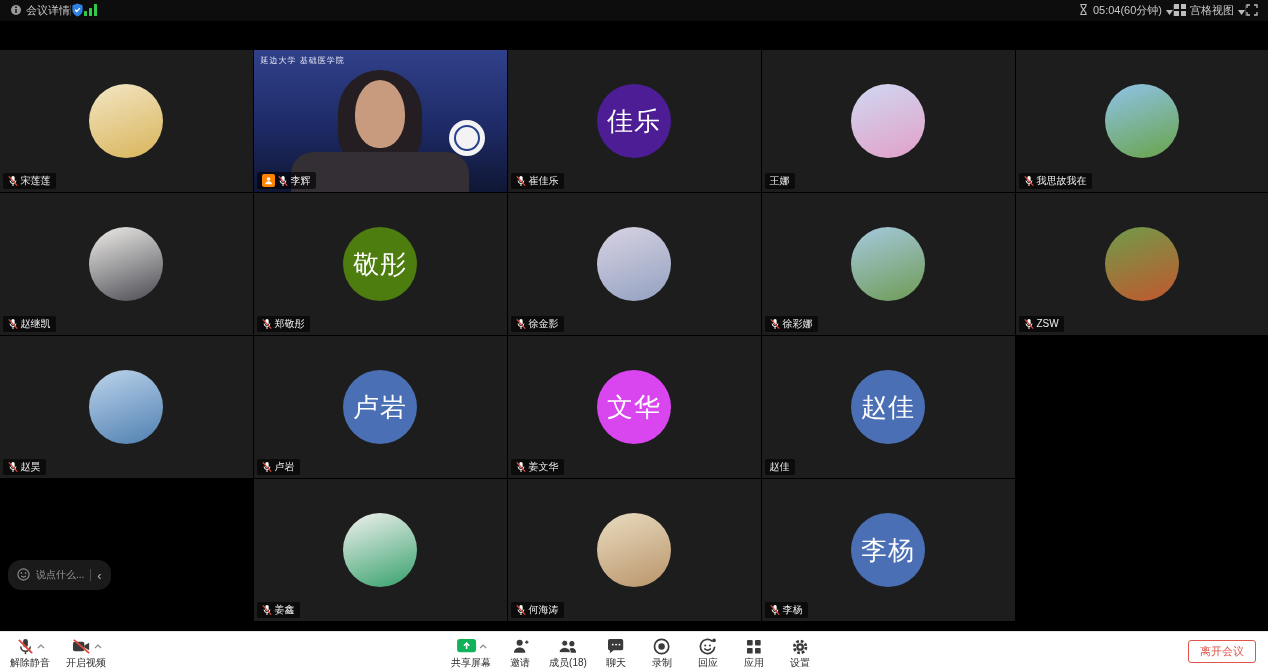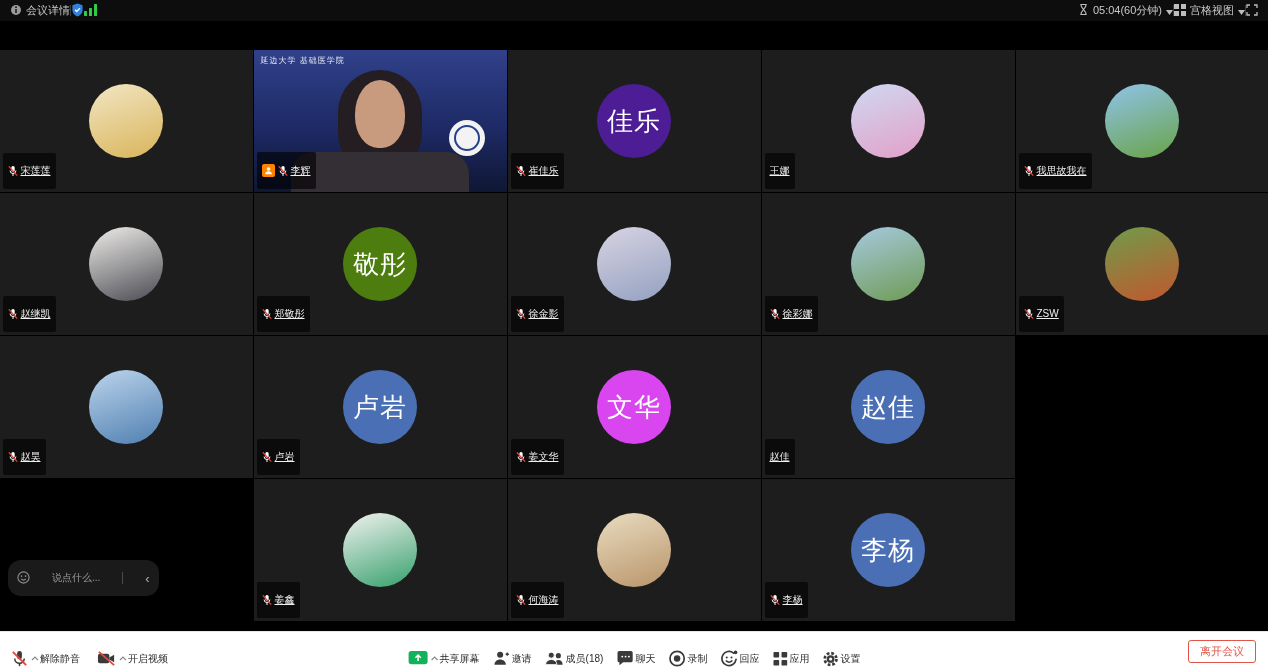--- a/index.html
+++ b/index.html
@@ -21,47 +21,47 @@
   .grid-wrap{
     position:absolute;top:21px;bottom:38px;left:0;right:0;
     display:flex;justify-content:center;align-items:flex-start;padding-top:29px;
   }
   .grid{display:grid;grid-template-columns:repeat(5,253px);grid-auto-rows:142px;gap:1px;}
   .tile{position:relative;background:#1d1d1d;display:flex;align-items:center;justify-content:center;overflow:hidden;}
   .avatar{width:74px;height:74px;border-radius:50%;flex:none;}
   .avatar-text{display:flex;align-items:center;justify-content:center;color:#fff;font-size:26px;letter-spacing:1px;}
   .name-chip{
     position:absolute;left:3px;bottom:3px;background:rgba(0,0,0,.62);
-    border-radius:2px;padding:12px 5px;display:flex;align-items:center;gap:3px;
-    color:#f0f0f0;font-size:10px;line-height:12px;white-space:nowrap;max-width:230px;text-decoration:underline;
+    border-radius:2px;padding:2px 5px;display:flex;align-items:center;gap:3px;
+    color:#f0f0f0;font-size:10px;line-height:12px;white-space:nowrap;max-width:230px;
   }
   .host-badge{width:13px;height:13px;background:#ff8200;border-radius:2px;display:flex;align-items:center;justify-content:center;flex:none;}
   .mic-chip{display:flex;align-items:center;flex:none;}
   
   .video-live{background:linear-gradient(180deg,#31418a 0%,#1d2a66 55%,#0f1733 100%);}
   .vb-banner{position:absolute;top:5px;left:7px;font-size:8px;color:#e8e8f5;letter-spacing:1px;}
   .vb-logo{position:absolute;right:22px;top:70px;width:36px;height:36px;border-radius:50%;background:#f3f3f3;display:flex;align-items:center;justify-content:center;}
   .vb-logo-inner{width:26px;height:26px;border-radius:50%;border:2px solid #27418f;box-sizing:border-box;}
   .p-hair{position:absolute;left:50%;transform:translateX(-50%);top:20px;width:84px;height:102px;background:#241d22;border-radius:42px 42px 38px 38px;}
   .p-face{position:absolute;left:50%;transform:translateX(-50%);top:30px;width:50px;height:68px;background:#c89a7e;border-radius:50% 50% 46% 46%;}
   .p-body{position:absolute;left:50%;transform:translateX(-50%);bottom:-6px;width:178px;height:46px;background:#342e35;border-radius:22px 22px 0 0;}
   
   .chat-pill{
-    position:absolute;left:8px;top:560px;height:36px;z-index:6;
+    position:absolute;left:8px;top:560px;height:30px;z-index:6;
     background:rgba(28,28,28,.92);border-radius:13px;
-    display:flex;align-items:center;padding:0 9px;gap:22px;
+    display:flex;align-items:center;padding:0 9px;gap:6px;
     color:#9a9a9a;font-size:10px;
   }
   .chat-div{width:1px;height:12px;background:#4a4a4a;}
   .chat-collapse{color:#b0b0b0;font-size:13px;line-height:13px;}
   
   .toolbar{position:absolute;bottom:0;left:0;right:0;height:38px;background:#fff;border-top:1px solid #e8e8e8;z-index:5;}
   .tg-left{position:absolute;left:10px;bottom:2px;display:flex;gap:16px;}
   .tg-center{position:absolute;left:50%;transform:translateX(-50%);bottom:2px;display:flex;gap:12px;align-items:flex-end;}
-  .tool-item{display:flex;flex-direction:row;align-items:center;justify-content:flex-end;gap:1px;font-size:10px;color:#2b2b2b;min-width:34px;}
+  .tool-item{display:flex;flex-direction:column;align-items:center;justify-content:flex-end;gap:1px;font-size:10px;color:#2b2b2b;min-width:34px;}
   .icon-row{display:flex;align-items:center;}
   .tool-icon{height:19px;display:flex;align-items:center;}
   .chev{margin-left:2px;display:flex;}
   .tool-label{line-height:11px;}
   .leave-btn{
     position:absolute;right:12px;bottom:7px;background:#fff;border:1px solid #e05549;
     color:#e05549;border-radius:3px;font-size:11px;padding:3px 11px;
     font-family:"Liberation Sans",sans-serif;
   }
 </style>

